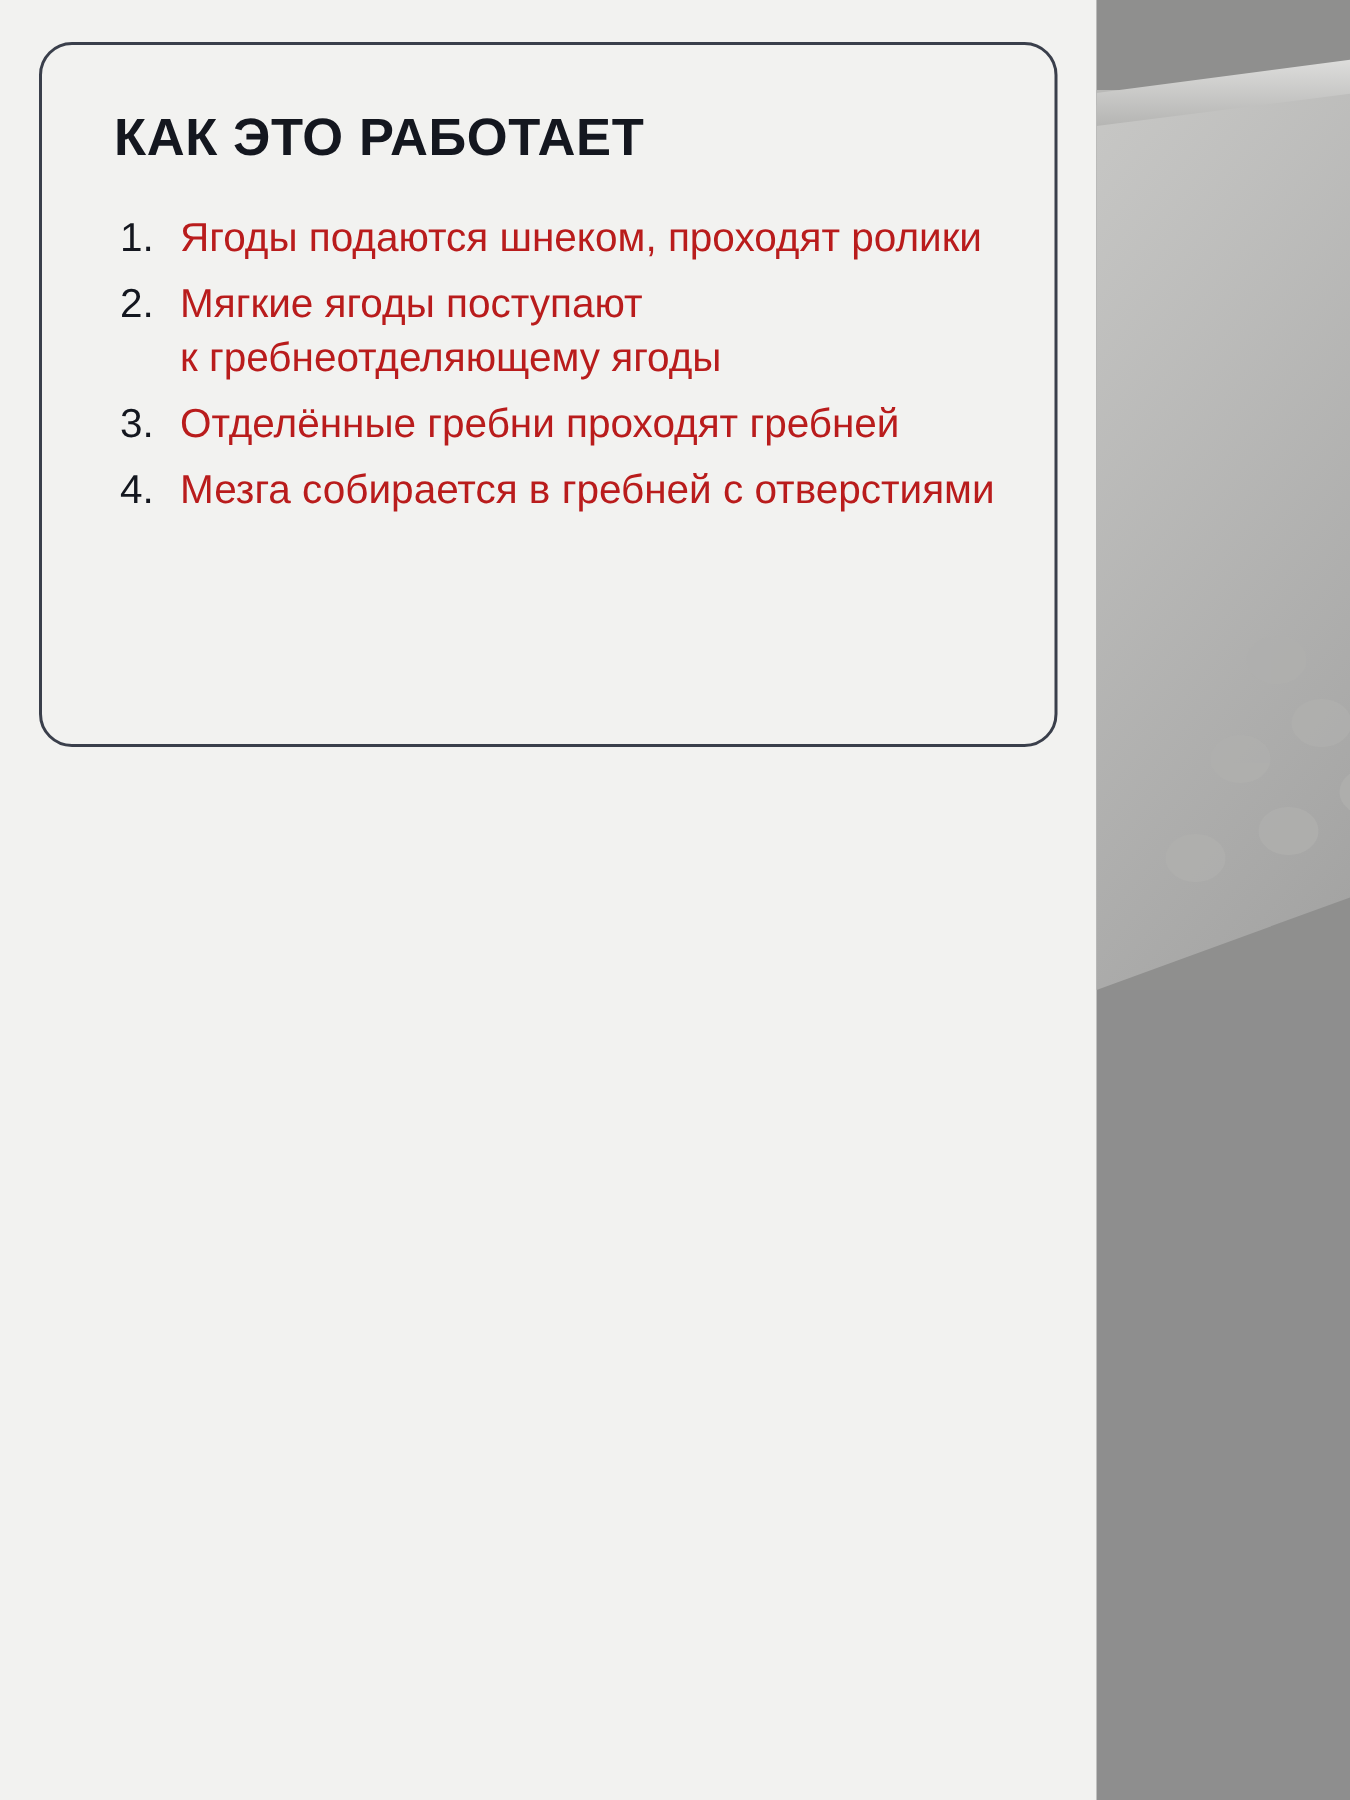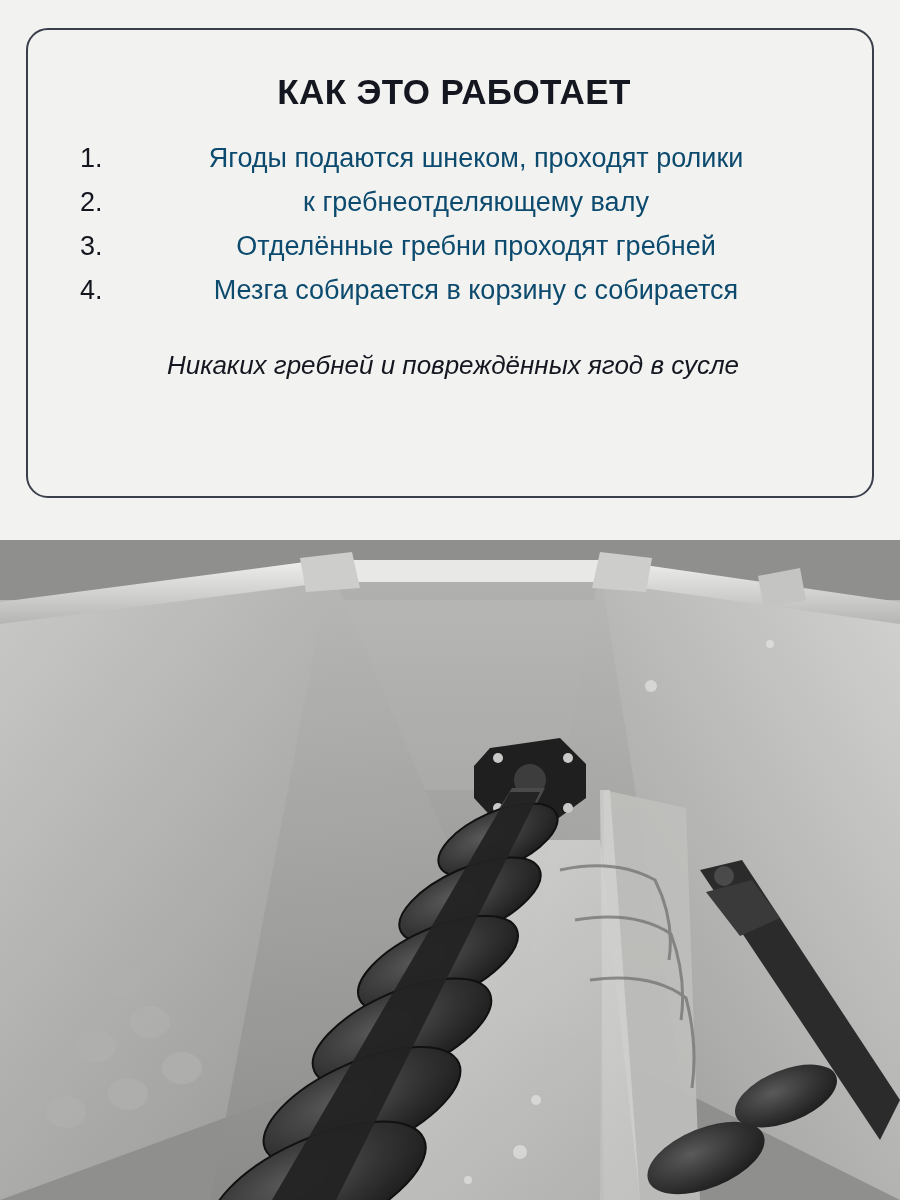--- a/index.html
+++ b/index.html
@@ -14,23 +14,22 @@
     font-family: "Liberation Sans", sans-serif;
     overflow: hidden;
     position: relative;
   }
 
   .page {
     width: 900px;
     height: 1200px;
     position: relative;
     display: flex;
-    flex-direction: column;
-    background: #f2f2f0;
-    text-align: center;
+    flex-direction: row;
+    background: #f2f2f0;
   }
 
   
   .card-area {
     height: 540px;
     box-sizing: border-box;
     padding: 28px 26px 0 26px;
     background: #f2f2f0;
     flex: 0 0 auto;
   }
@@ -55,21 +54,21 @@
     padding: 0;
     list-style: none;
     counter-reset: stepcounter;
   }
   ol.steps li {
     counter-increment: stepcounter;
     position: relative;
     padding-left: 46px;
     font-size: 27px;
     line-height: 36px;
-    color: #0c4a6e;
+    color: #b91c1c;
     margin-bottom: 8px;
   }
   ol.steps li::before {
     content: counter(stepcounter) ".";
     position: absolute;
     left: 6px;
     top: 0;
     font-size: 27px;
     color: #14171f;
   }
@@ -104,31 +103,31 @@
 
   <div class="card-area">
     <div class="card">
       <h1 class="card-title">КАК ЭТО РАБОТАЕТ</h1>
 
       <ol class="steps">
         <li>
           <span class="step-line">Ягоды подаются шнеком, проходят ролики</span>
         </li>
         <li>
-          <span class="step-line">к гребнеотделяющему валу</span>
+          <span class="step-line">Мягкие ягоды поступают</span>
+          <span class="step-line">к гребнеотделяющему ягоды</span>
         </li>
         <li>
           <span class="step-line">Отделённые гребни проходят гребней</span>
         </li>
         <li>
-          <span class="step-line">Мезга собирается в корзину с собирается</span>
+          <span class="step-line">Мезга собирается в гребней с отверстиями</span>
         </li>
       </ol>
 
-      <p class="note">Никаких гребней и повреждённых ягод в сусле</p>
     </div>
   </div>
 
   <div class="photo">
     <svg viewBox="0 0 900 660" preserveAspectRatio="xMidYMid slice">
       <defs>
         <linearGradient id="gWallL" x1="0" y1="0" x2="1" y2="1">
           <stop offset="0%" stop-color="#c9c9c7"></stop>
           <stop offset="55%" stop-color="#a8a8a7"></stop>
           <stop offset="100%" stop-color="#8c8c8b"></stop>

